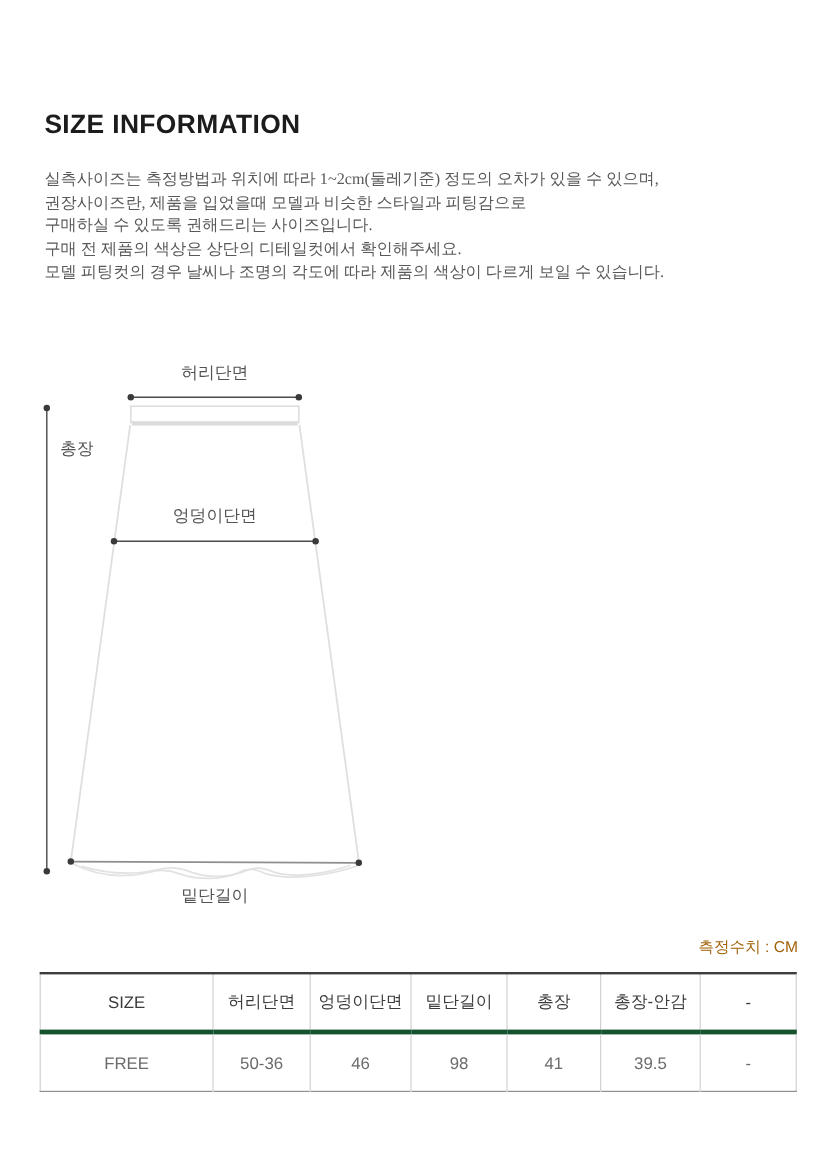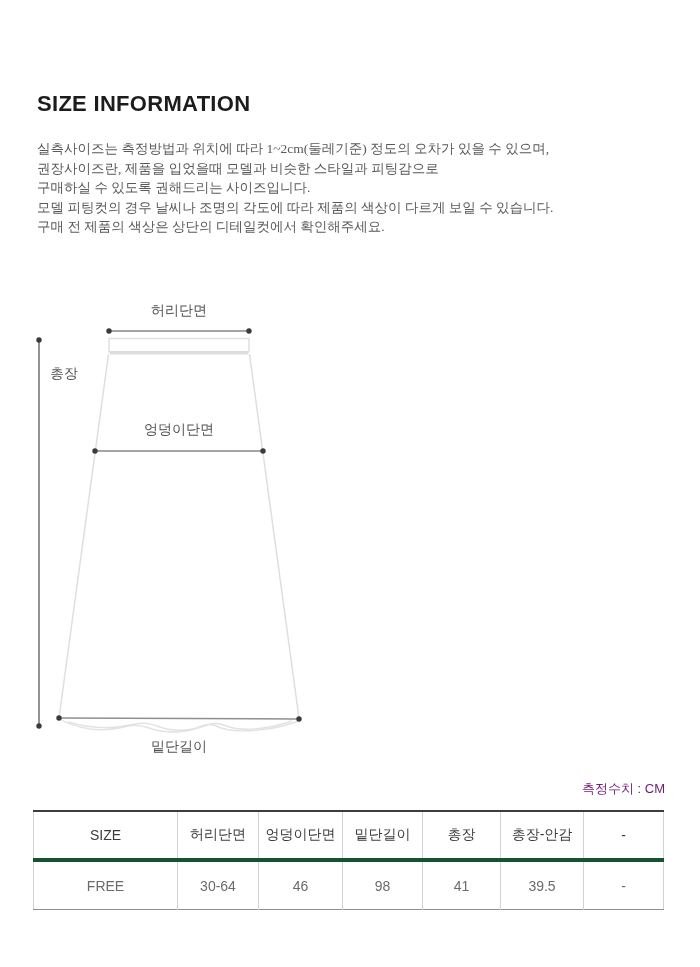--- a/index.html
+++ b/index.html
@@ -25,21 +25,21 @@
   .diagram-svg { position:absolute; left:0; top:0; width:700px; height:967px; }
   .diagram-label {
     position:absolute; font-size:14px; color:#525252;
   }
   .label-waist  { left:109px; top:302px; width:140px; text-align:center; }
   .label-length { left:50px;  top:365px; }
   .label-hip    { left:95px;  top:421px; width:168px; text-align:center; }
   .label-hem    { left:59px;  top:738px; width:240px; text-align:center; }
   .unit-note {
     position:absolute; right:35px; top:780px;
-    font-size:13px; color:#701a75;
+    font-size:13px; color:#a16207;
   }
   table.size-table {
     position:absolute; left:33px; top:810px; width:630px;
     border-collapse:collapse; table-layout:fixed;
     border-top:2px solid #3d3d3d;
     border-bottom:1px solid #8f8f8f;
     border-left:1px solid #d2d2d2;
     border-right:1px solid #d2d2d2;
   }
   .size-table th, .size-table td {
@@ -55,22 +55,22 @@
 <body>
 
 <div class="page">
 
   <h1 class="section-title">SIZE INFORMATION</h1>
 
   <div class="desc">
     <div>실측사이즈는 측정방법과 위치에 따라 1~2cm(둘레기준) 정도의 오차가 있을 수 있으며,</div>
     <div>권장사이즈란, 제품을 입었을때 모델과 비슷한 스타일과 피팅감으로</div>
     <div>구매하실 수 있도록 권해드리는 사이즈입니다.</div>
+    <div>구매 전 제품의 색상은 상단의 디테일컷에서 확인해주세요.</div>
     <div>모델 피팅컷의 경우 날씨나 조명의 각도에 따라 제품의 색상이 다르게 보일 수 있습니다.</div>
-    <div>구매 전 제품의 색상은 상단의 디테일컷에서 확인해주세요.</div>
   </div>
 
   <svg class="diagram-svg" viewBox="0 0 700 967">
 
     <line x1="109" y1="331" x2="249" y2="331" stroke="#4c4c4c" stroke-width="1.2"></line>
     <circle cx="109" cy="331" r="2.7" fill="#3a3a3a"></circle>
     <circle cx="249" cy="331" r="2.7" fill="#3a3a3a"></circle>
 
     <rect x="109" y="338.5" width="140" height="13.5" fill="none" stroke="#dfdfdf" stroke-width="1.4"></rect>
     <line x1="110" y1="352.8" x2="248" y2="352.8" stroke="#dcdcdc" stroke-width="3.6"></line>
@@ -118,21 +118,21 @@
         <th>엉덩이단면</th>
         <th>밑단길이</th>
         <th>총장</th>
         <th>총장-안감</th>
         <th>-</th>
       </tr>
     </thead>
     <tbody>
       <tr>
         <td>FREE</td>
-        <td>30-64</td>
+        <td>50-36</td>
         <td>46</td>
         <td>98</td>
         <td>41</td>
         <td>39.5</td>
         <td>-</td>
       </tr>
     </tbody>
   </table>
 
 </div>

